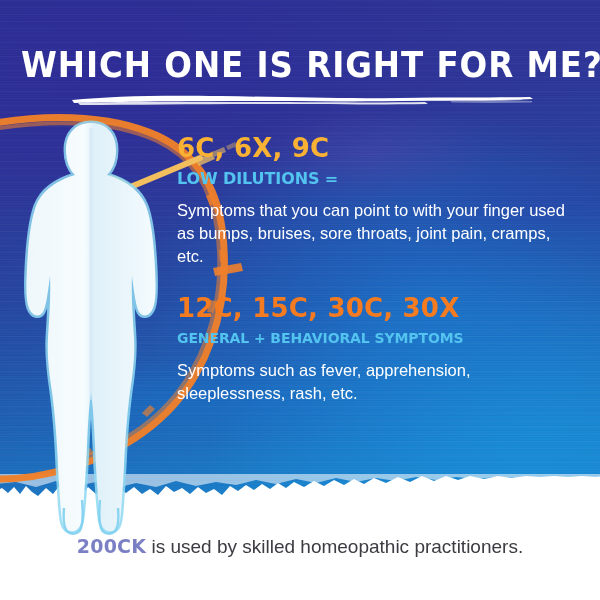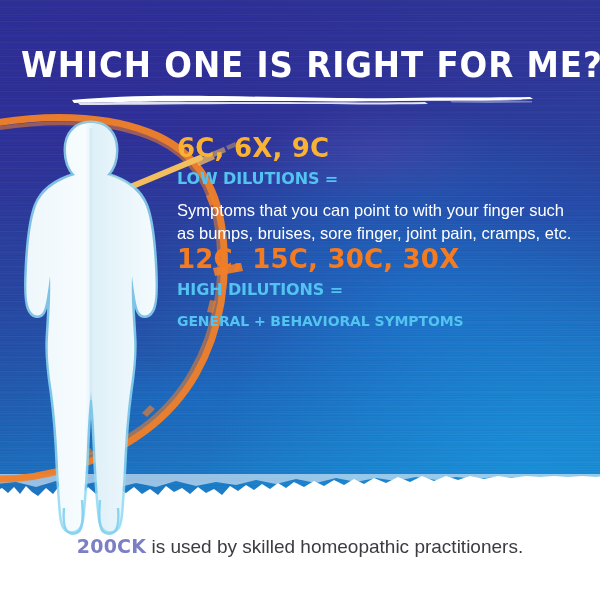--- a/index.html
+++ b/index.html
@@ -118,21 +118,21 @@
   }
 
   
   .content {
     position: absolute;
     left: 177px;
     top: 134px;
     width: 404px;
   }
   .block { margin: 0; }
-  .block + .block { }
+  .block + .block { margin-top: 26px; }
 
   .dose {
     font-family: "DejaVu Sans", sans-serif;
     font-weight: 700;
     font-size: 26px;
     letter-spacing: 0.2px;
     line-height: 28px;
     margin: 0 0 5px 0;
   }
   .dose.gold   { color: #f9b233; }
@@ -302,27 +302,27 @@
       <path fill="none" stroke="#7fd0ef" stroke-width="2.4" opacity="0.9" d="M100,500 C99,512 99,522 101,528 C103,534 110,535 114,532 C118,529 119,520 118,508"></path>
       <path fill="none" stroke="#7fd0ef" stroke-width="2.4" opacity="0.9" d="M82,500 C83,512 83,522 81,528 C79,534 72,535 68,532 C64,529 63,520 64,508"></path>
     </g>
   </svg>
 
   <div class="content">
 
     <div class="block">
       <div class="dose gold">6C, 6X, 9C</div>
       <div class="sub">LOW DILUTIONS =</div>
-      <p class="body-text">Symptoms that you can point to with your finger such as bumps, bruises, sore finger, joint pain, cramps, etc.</p>
+      <p class="body-text">Symptoms that you can point to with your finger used as bumps, bruises, sore throats, joint pain, cramps, etc.</p>
     </div>
 
     <div class="block">
       <div class="dose orange">12C, 15C, 30C, 30X</div>
-      <div class="sub">HIGH DILUTIONS  =</div>
       <div class="sub small">GENERAL + BEHAVIORAL SYMPTOMS</div>
+      <p class="body-text">Symptoms such as fever, apprehension, sleeplessness, rash, etc.</p>
     </div>
 
   </div>
 
   <div class="footer">
     <span class="strong">200CK</span><span> is used by skilled homeopathic practitioners.</span>
   </div>
 
 </div>
 

